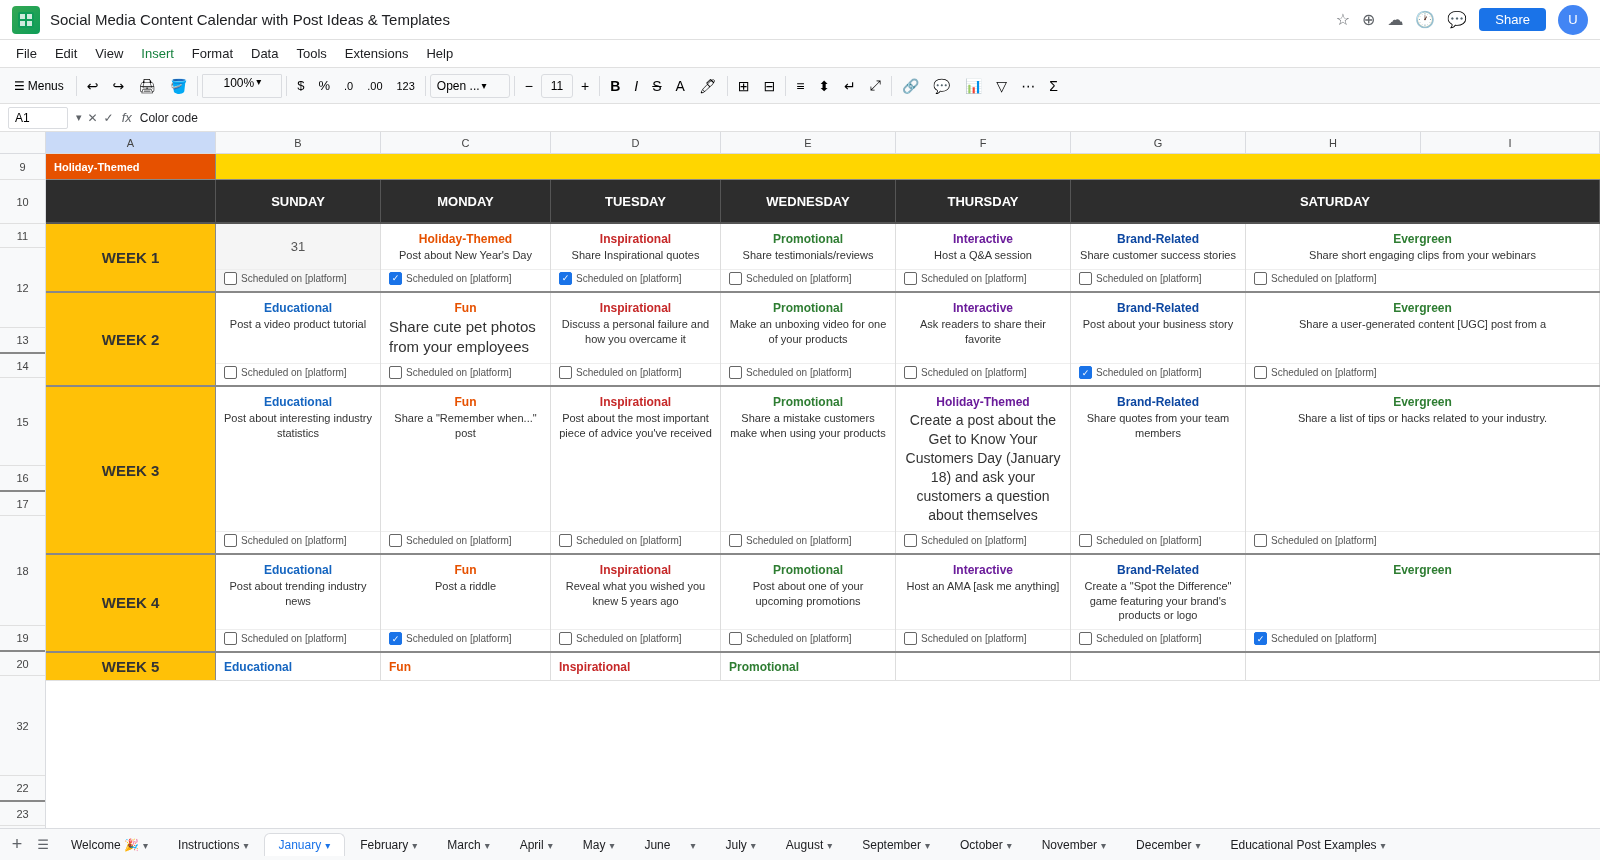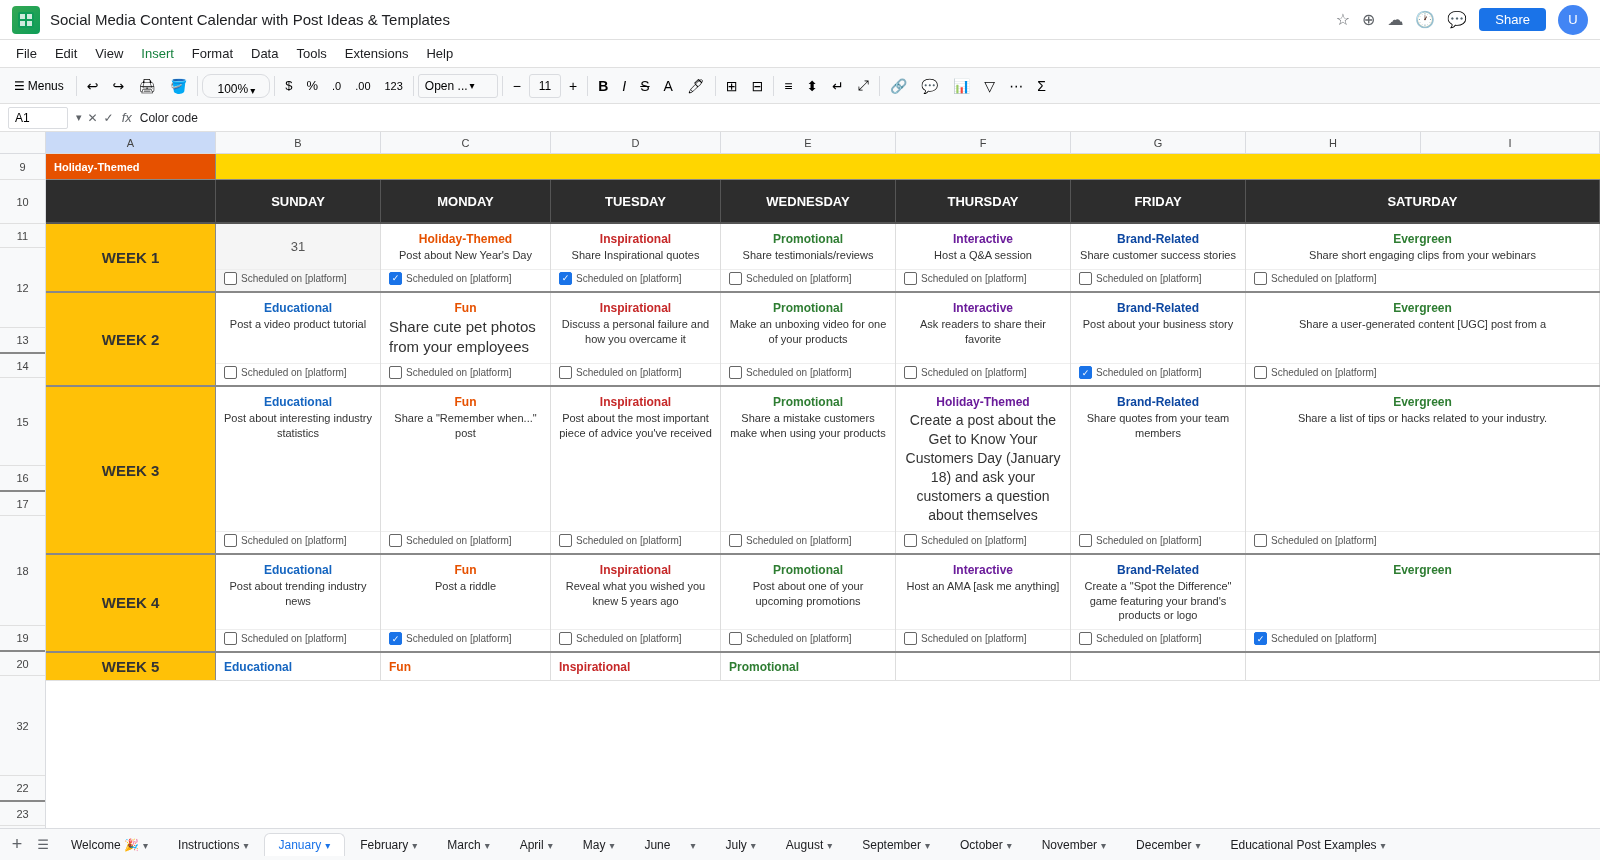--- a/index.html
+++ b/index.html
@@ -51,21 +51,21 @@
   <button style="padding:2px 8px;border:none;background:transparent;cursor:pointer;border-radius:3px;font-size:12px;display:flex;align-items:center;gap:3px;">
       <span>☰</span> 
       <span>Menus</span>
     </button>
   <div style="width:1px;height:20px;background:#dadce0;margin:0 2px;"></div>
   <button style="padding:2px 6px;border:none;background:transparent;cursor:pointer;border-radius:3px;font-size:14px;">↩</button>
   <button style="padding:2px 6px;border:none;background:transparent;cursor:pointer;border-radius:3px;font-size:14px;">↪</button>
   <button style="padding:2px 6px;border:none;background:transparent;cursor:pointer;border-radius:3px;font-size:14px;">🖨</button>
   <button style="padding:2px 6px;border:none;background:transparent;cursor:pointer;border-radius:3px;font-size:14px;">🪣</button>
   <div style="width:1px;height:20px;background:#dadce0;margin:0 2px;"></div>
-  <div style="border:1px solid #dadce0;border-radius:9px;padding:1px 14px;font-size:12px;height:24px;display:flex;align-items:flex-end;gap:2px;cursor:pointer;">
+  <div style="border:1px solid #dadce0;border-radius:1px;padding:1px 20px;font-size:12px;height:24px;display:flex;align-items:flex-start;gap:2px;cursor:pointer;">
       <span>100%</span>
       <span style="font-size:10px;">▾</span>
     </div>
   <div style="width:1px;height:20px;background:#dadce0;margin:0 2px;"></div>
   <button style="padding:2px 6px;border:none;background:transparent;cursor:pointer;border-radius:3px;font-size:13px;">$</button>
   <button style="padding:2px 6px;border:none;background:transparent;cursor:pointer;border-radius:3px;font-size:13px;">%</button>
   <button style="padding:2px 6px;border:none;background:transparent;cursor:pointer;border-radius:3px;font-size:11px;">.0</button>
   <button style="padding:2px 6px;border:none;background:transparent;cursor:pointer;border-radius:3px;font-size:11px;">.00</button>
   <button style="padding:2px 6px;border:none;background:transparent;cursor:pointer;border-radius:3px;font-size:11px;">123</button>
   <div style="width:1px;height:20px;background:#dadce0;margin:0 2px;"></div>
@@ -164,21 +164,20 @@
         <div style="flex:1;background:#ffd600;"></div>
       </div>
 
       <div style="display:flex;height:44px;border-bottom:2px solid #555;">
         <div style="width:170px;min-width:170px;background:#2d2d2d;border-right:1px solid #555;"></div>
         <div style="width:165px;min-width:165px;background:#2d2d2d;border-right:1px solid #555;display:flex;align-items:center;justify-content:center;font-weight:bold;font-size:13px;color:#fff;">SUNDAY</div>
         <div style="width:170px;min-width:170px;background:#2d2d2d;border-right:1px solid #555;display:flex;align-items:center;justify-content:center;font-weight:bold;font-size:13px;color:#fff;">MONDAY</div>
         <div style="width:170px;min-width:170px;background:#2d2d2d;border-right:1px solid #555;display:flex;align-items:center;justify-content:center;font-weight:bold;font-size:13px;color:#fff;">TUESDAY</div>
         <div style="width:175px;min-width:175px;background:#2d2d2d;border-right:1px solid #555;display:flex;align-items:center;justify-content:center;font-weight:bold;font-size:13px;color:#fff;">WEDNESDAY</div>
         <div style="width:175px;min-width:175px;background:#2d2d2d;border-right:1px solid #555;display:flex;align-items:center;justify-content:center;font-weight:bold;font-size:13px;color:#fff;">THURSDAY</div>
-        <div style="width:175px;min-width:175px;background:#2d2d2d;border-right:1px solid #555;display:flex;align-items:center;justify-content:center;font-weight:bold;font-size:13px;color:#fff;">FRIDAY</div>
         <div style="flex:1;background:#2d2d2d;border-right:1px solid #555;display:flex;align-items:center;justify-content:center;font-weight:bold;font-size:13px;color:#fff;">SATURDAY</div>
       </div>
 
       <div style="display:flex;border-bottom:2px solid #888;">
 
         <div style="width:170px;min-width:170px;background:#ffc107;display:flex;align-items:center;justify-content:center;font-weight:bold;font-size:15px;color:#333;border-right:1px solid #888;">WEEK 1</div>
 
         <div style="width:165px;min-width:165px;border-right:1px solid #ddd;background:#f5f5f5;display:flex;flex-direction:column;">
           <div style="flex:1;display:flex;align-items:center;justify-content:center;">
             <span style="font-size:13px;color:#555;">31</span>

